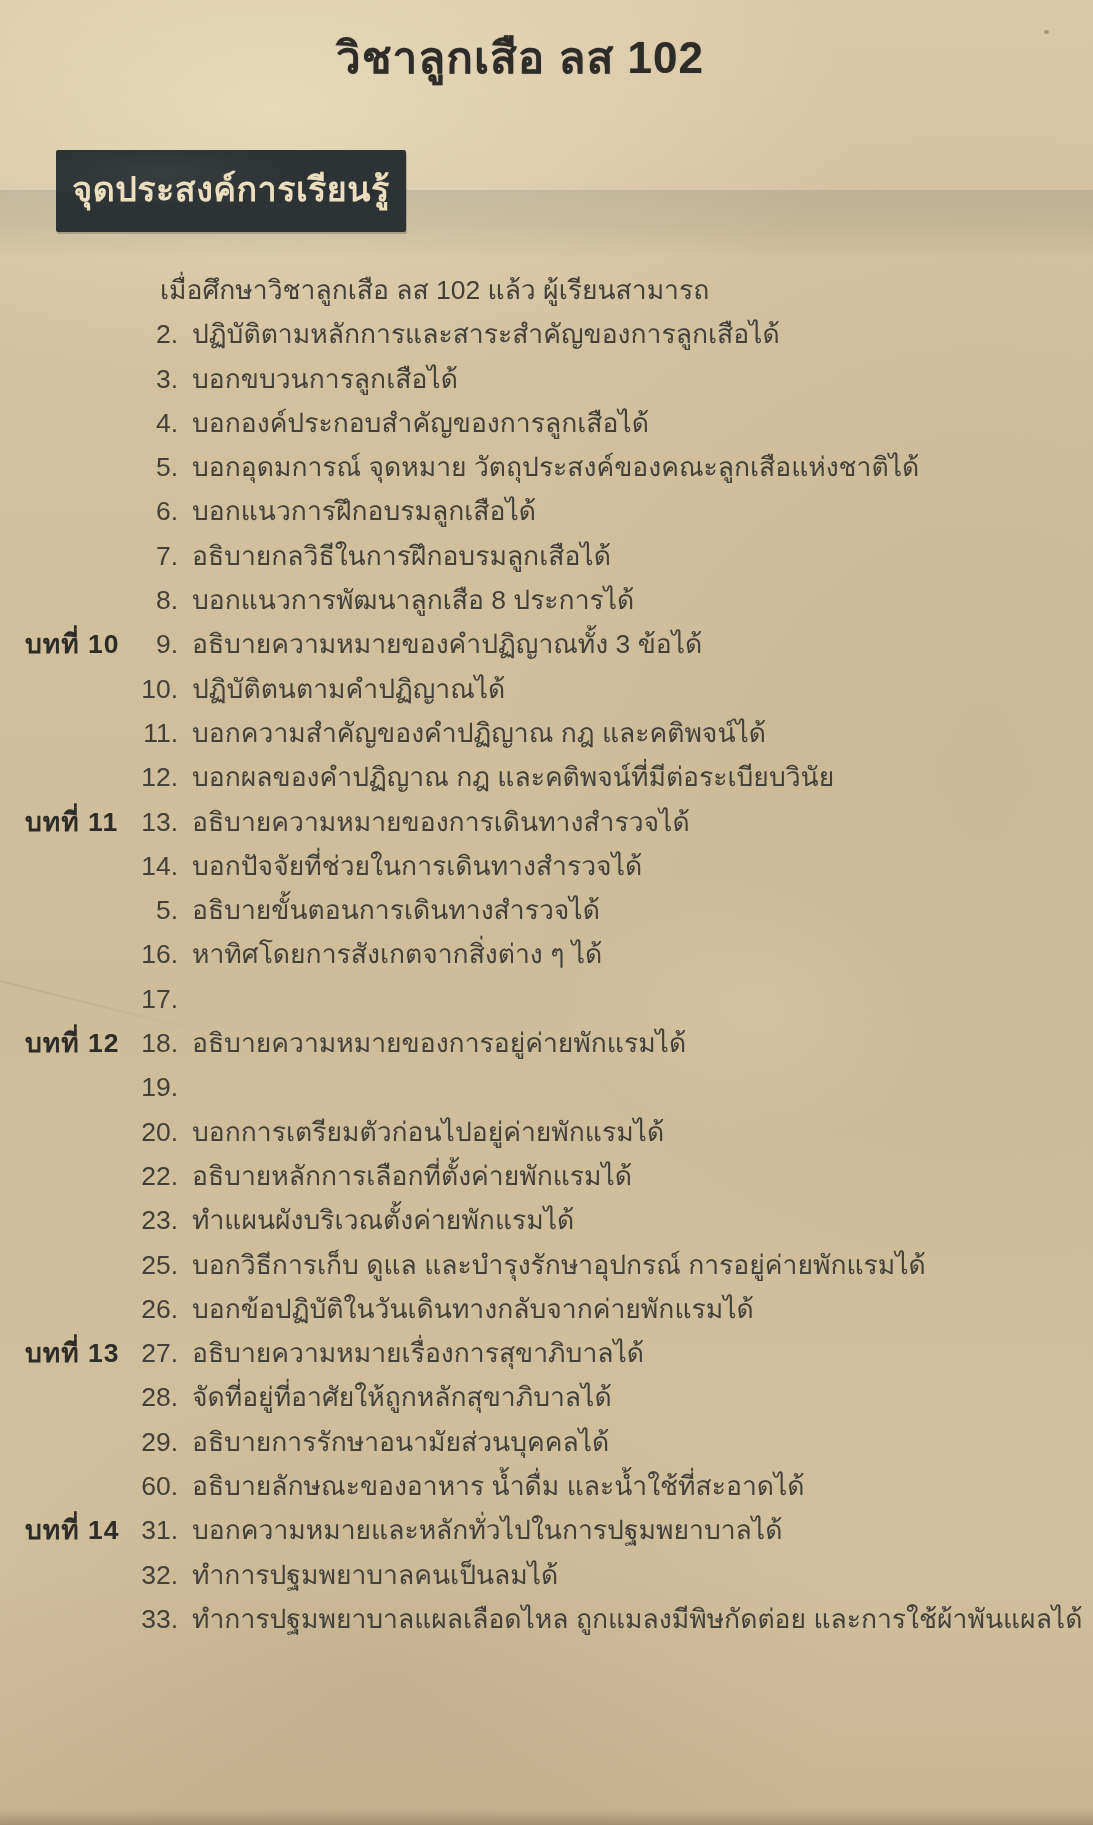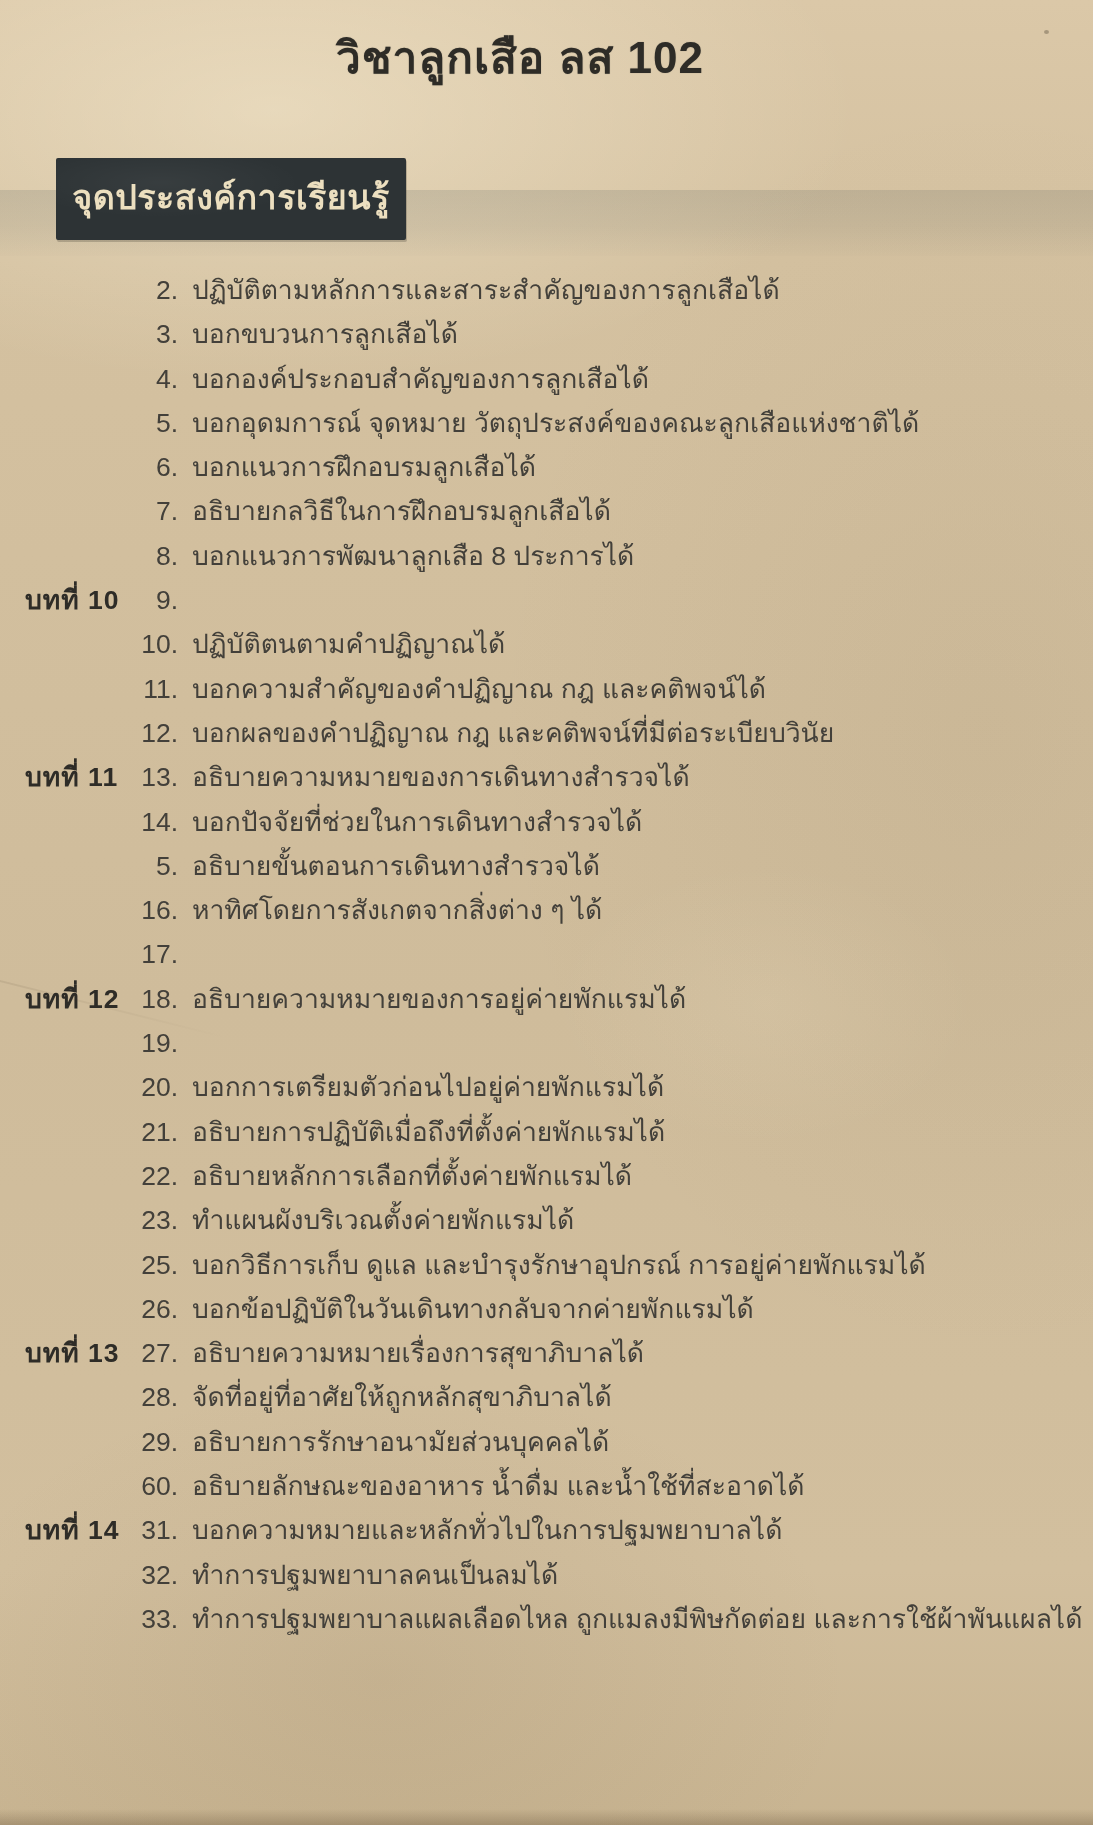--- a/index.html
+++ b/index.html
@@ -41,21 +41,21 @@
   }
   .title{
     position:absolute;top:22px;left:0;width:1040px;
     text-align:center;
     font-size:44px;font-weight:700;
     letter-spacing:1px;
     color:var(--ink-strong);
     text-shadow:0 0 1px rgba(46,44,39,0.4);
   }
   .header-box{
-    position:absolute;left:56px;top:158px;width:350px;height:82px;
+    position:absolute;left:56px;top:150px;width:350px;height:82px;
     background:var(--header-bg);
     background-image:radial-gradient(ellipse 200px 50px at 30% 30%, rgba(255,255,255,0.05), transparent 70%);
     border-radius:2px;
     display:flex;align-items:center;justify-content:center;
     box-shadow:1px 2px 0 rgba(60,55,45,0.25);
     z-index:2;
     text-align:center;
   }
   .header-box span{
     font-size:34px;font-weight:700;color:var(--header-text);
@@ -111,20 +111,21 @@
 
   <div class="band"></div>
   <div class="crease"></div>
   <div class="speck" style="left:1044px;top:30px;"></div>
 
   <div class="header-box">
     <span>จุดประสงค์การเรียนรู้</span>
   </div>
 
   <div class="list">
+    <div class="intro-row">เมื่อศึกษาวิชาลูกเสือ ลส 102 แล้ว ผู้เรียนสามารถ</div>
 
 
       <div class="row">
         <span class="chapter"></span>
         <span class="num">2.</span>
         <span class="text">ปฏิบัติตามหลักการและสาระสำคัญของการลูกเสือได้</span>
       </div>
 
       <div class="row">
         <span class="chapter"></span>
@@ -158,20 +159,21 @@
 
       <div class="row">
         <span class="chapter"></span>
         <span class="num">8.</span>
         <span class="text">บอกแนวการพัฒนาลูกเสือ 8 ประการได้</span>
       </div>
 
       <div class="row">
         <span class="chapter">บทที่ 10</span>
         <span class="num">9.</span>
+        <span class="text">อธิบายความหมายของคำปฏิญาณทั้ง 3 ข้อได้</span>
       </div>
 
       <div class="row">
         <span class="chapter"></span>
         <span class="num">10.</span>
         <span class="text">ปฏิบัติตนตามคำปฏิญาณได้</span>
       </div>
 
       <div class="row">
         <span class="chapter"></span>
@@ -224,25 +226,20 @@
         <span class="chapter"></span>
         <span class="num">19.</span>
       </div>
 
       <div class="row">
         <span class="chapter"></span>
         <span class="num">20.</span>
         <span class="text">บอกการเตรียมตัวก่อนไปอยู่ค่ายพักแรมได้</span>
       </div>
 
-      <div class="row">
-        <span class="chapter"></span>
-        <span class="num">21.</span>
-        <span class="text">อธิบายการปฏิบัติเมื่อถึงที่ตั้งค่ายพักแรมได้</span>
-      </div>
 
       <div class="row">
         <span class="chapter"></span>
         <span class="num">22.</span>
         <span class="text">อธิบายหลักการเลือกที่ตั้งค่ายพักแรมได้</span>
       </div>
 
       <div class="row">
         <span class="chapter"></span>
         <span class="num">23.</span>

